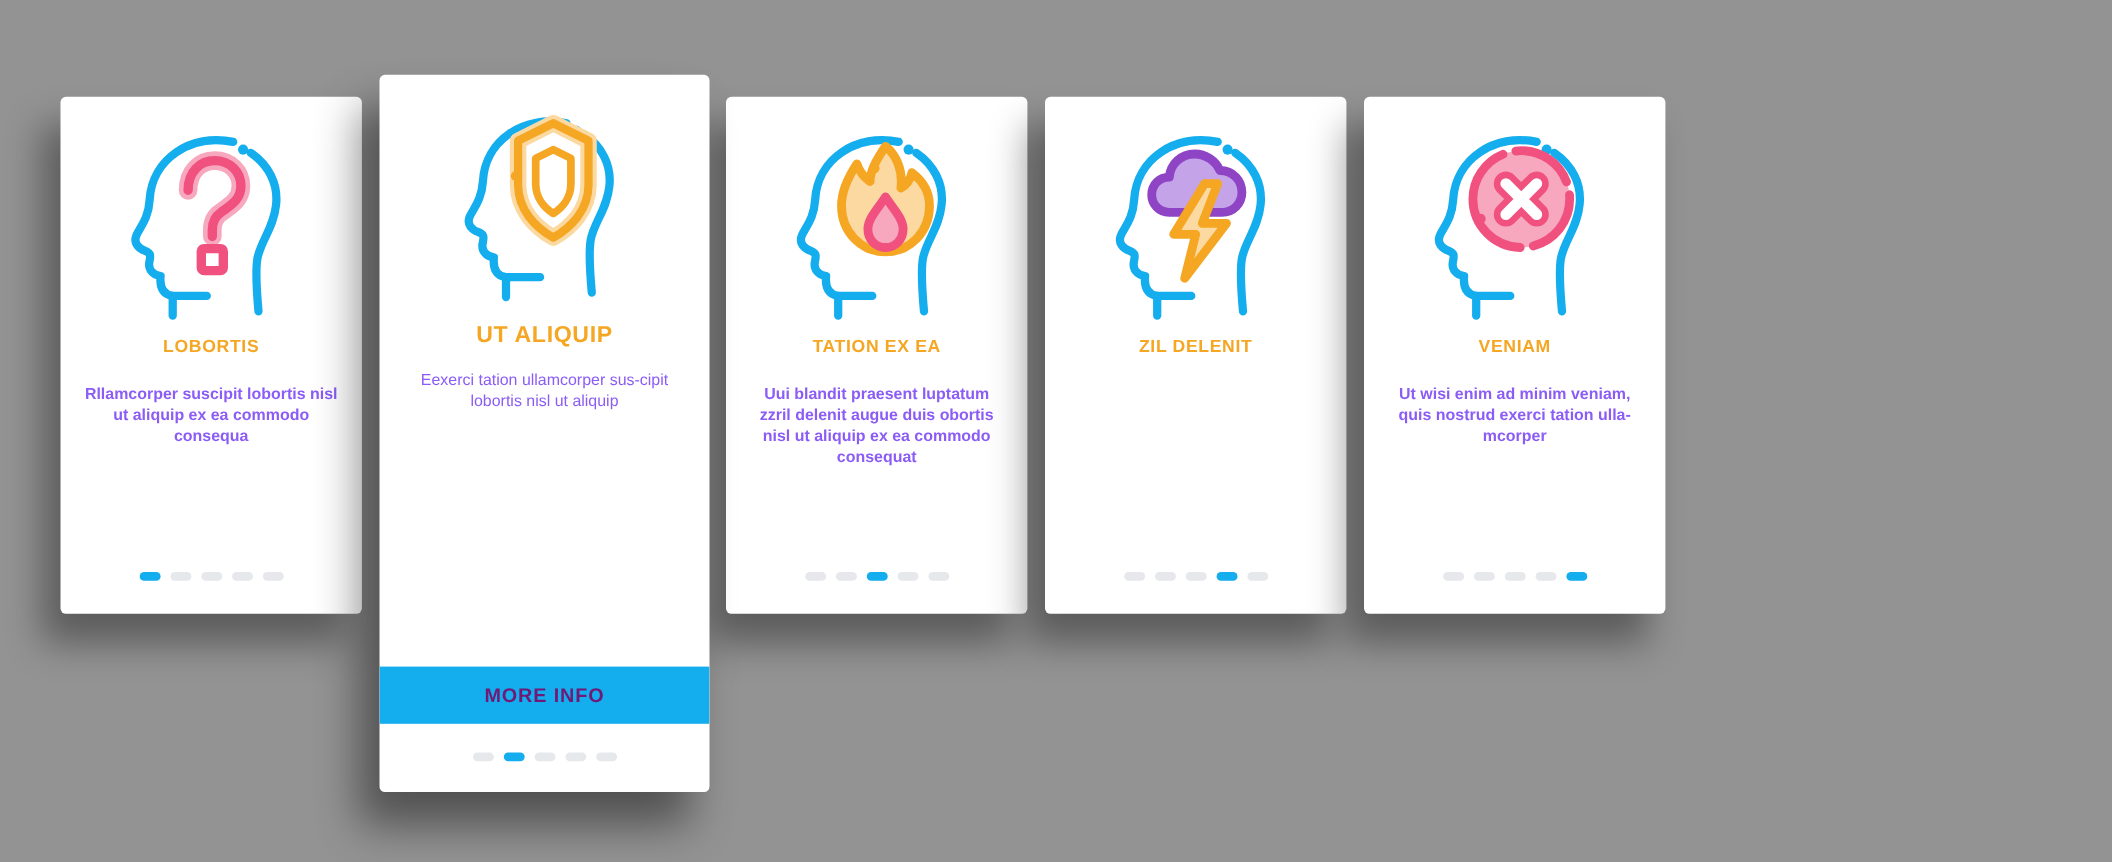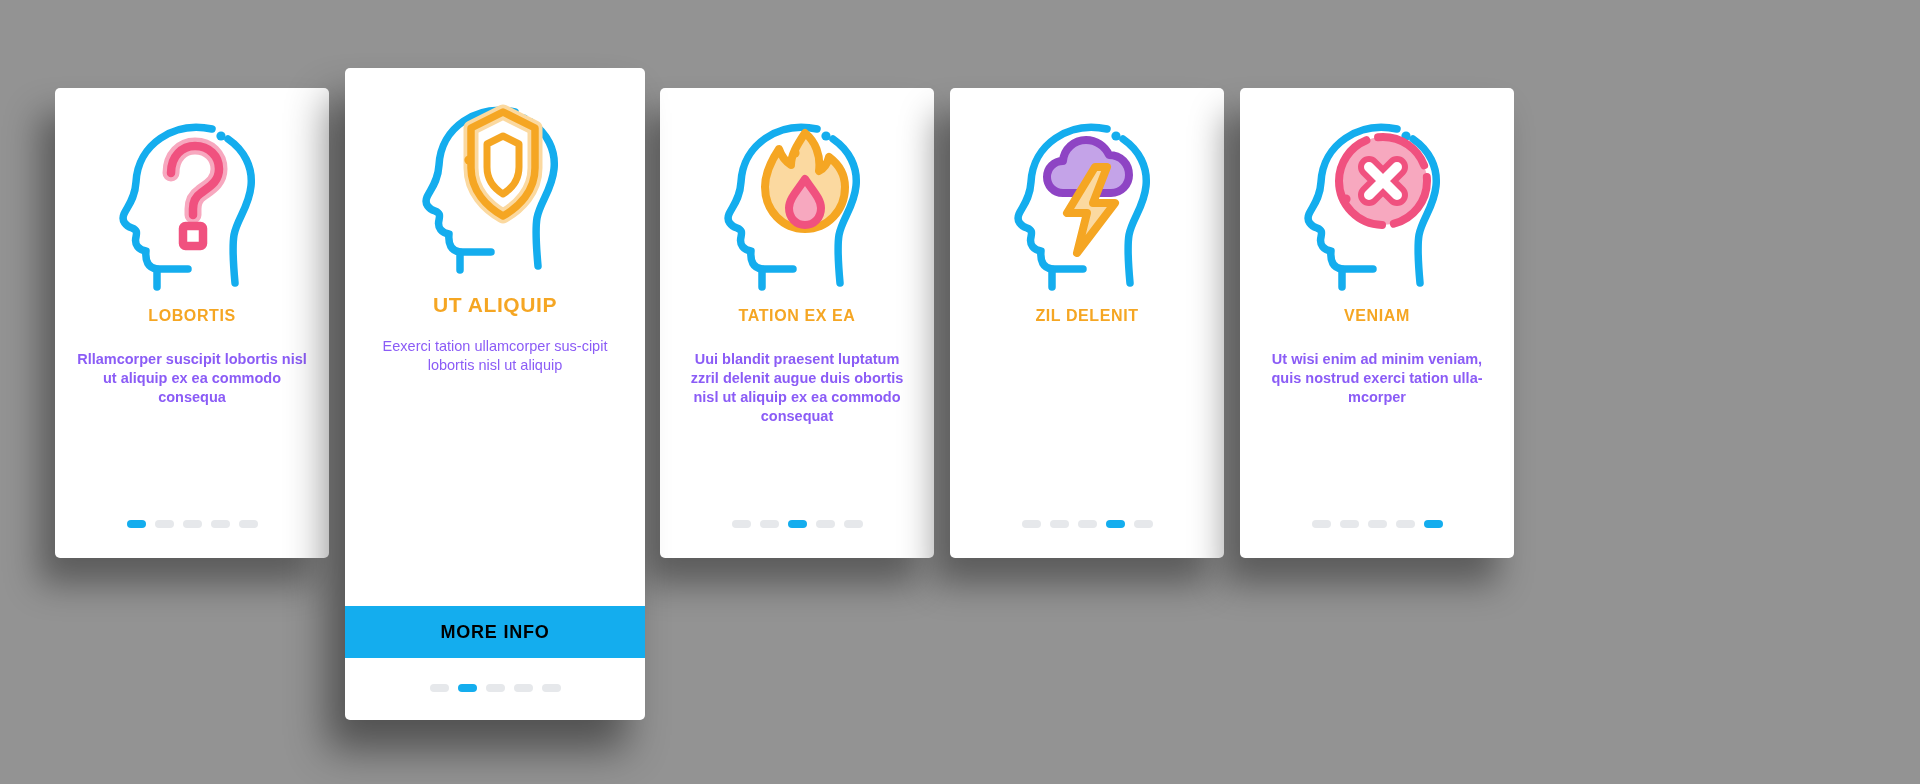--- a/index.html
+++ b/index.html
@@ -69,21 +69,21 @@
     color: #8b5cf6;
     text-align: center;
     line-height: 1.32;
   }
   .card.std .card-body { font-size: 14.5px; margin-top: 26px; padding: 0 22px; font-weight: bold; }
   .card.featured .card-body { font-size: 14.5px; margin-top: 22px; padding: 0 20px; }
 
   .more-info-btn {
     width: 100%;
     background: #14ADEE;
-    color: #000000;
+    color: #701a75;
     border: none;
     font-family: "Liberation Sans", sans-serif;
     font-size: 18px;
     font-weight: bold;
     letter-spacing: 0.8px;
     height: 52px;
     line-height: 52px;
     text-align: center;
     cursor: pointer;
     display: block;

